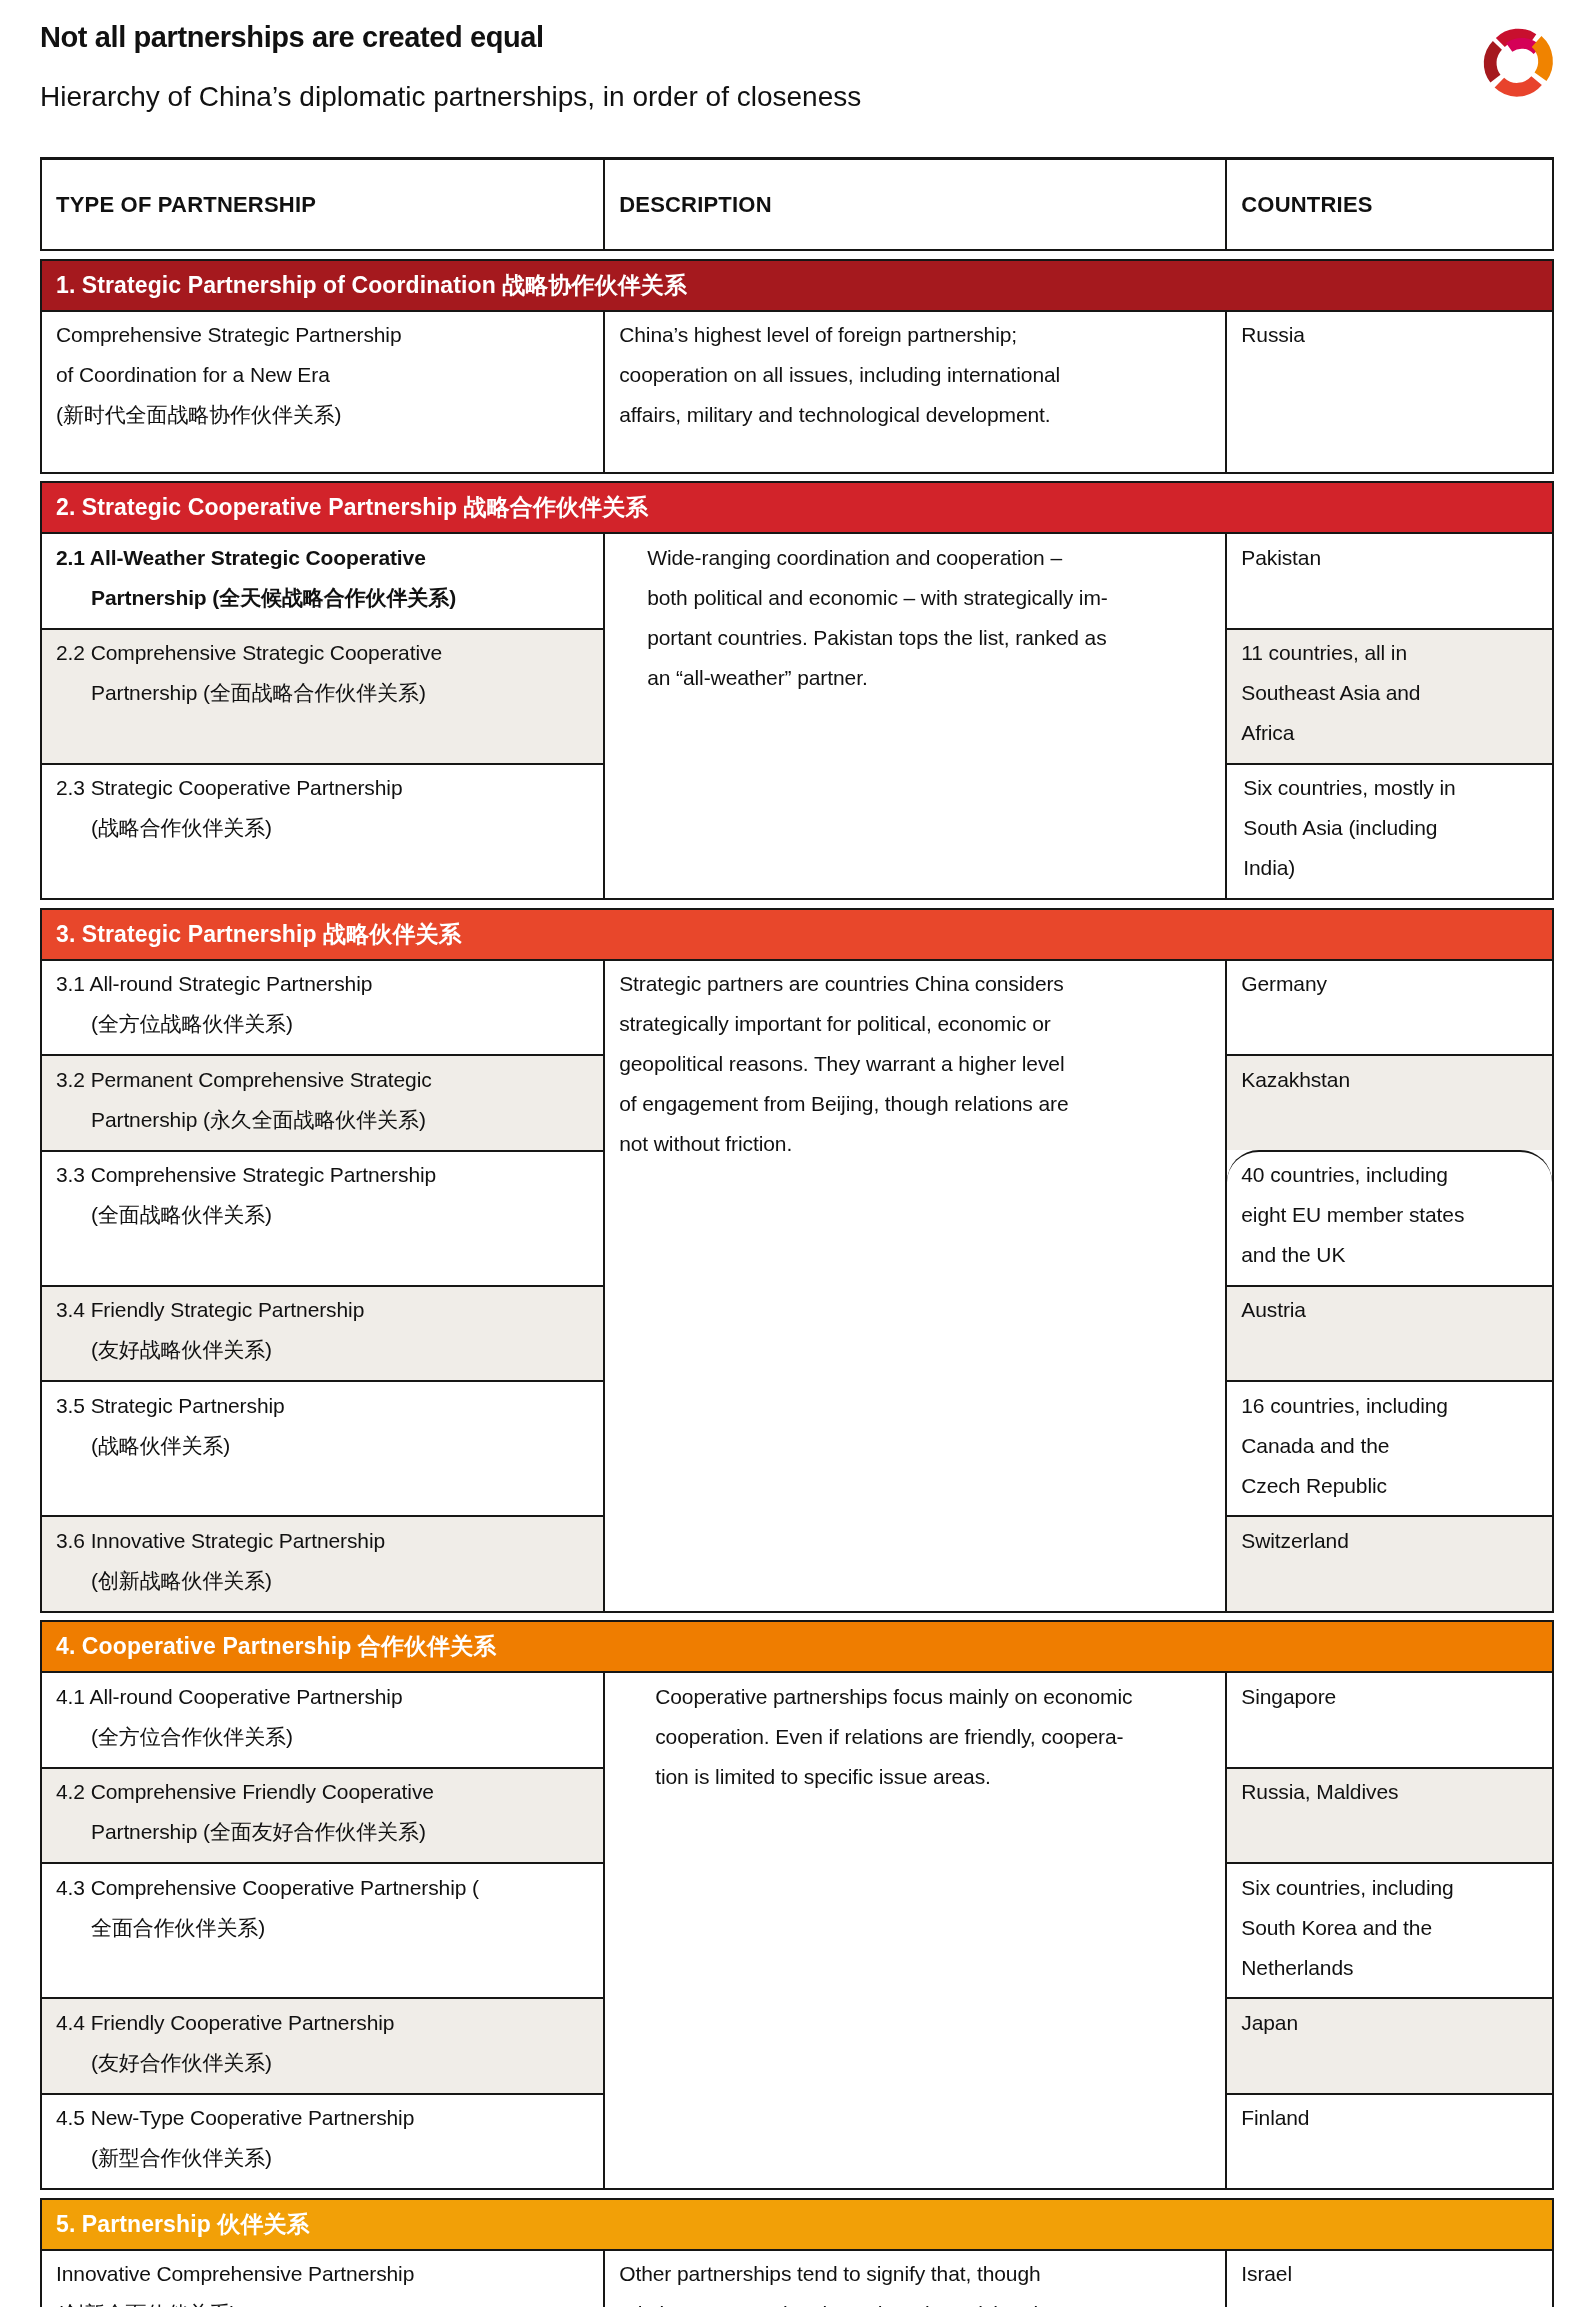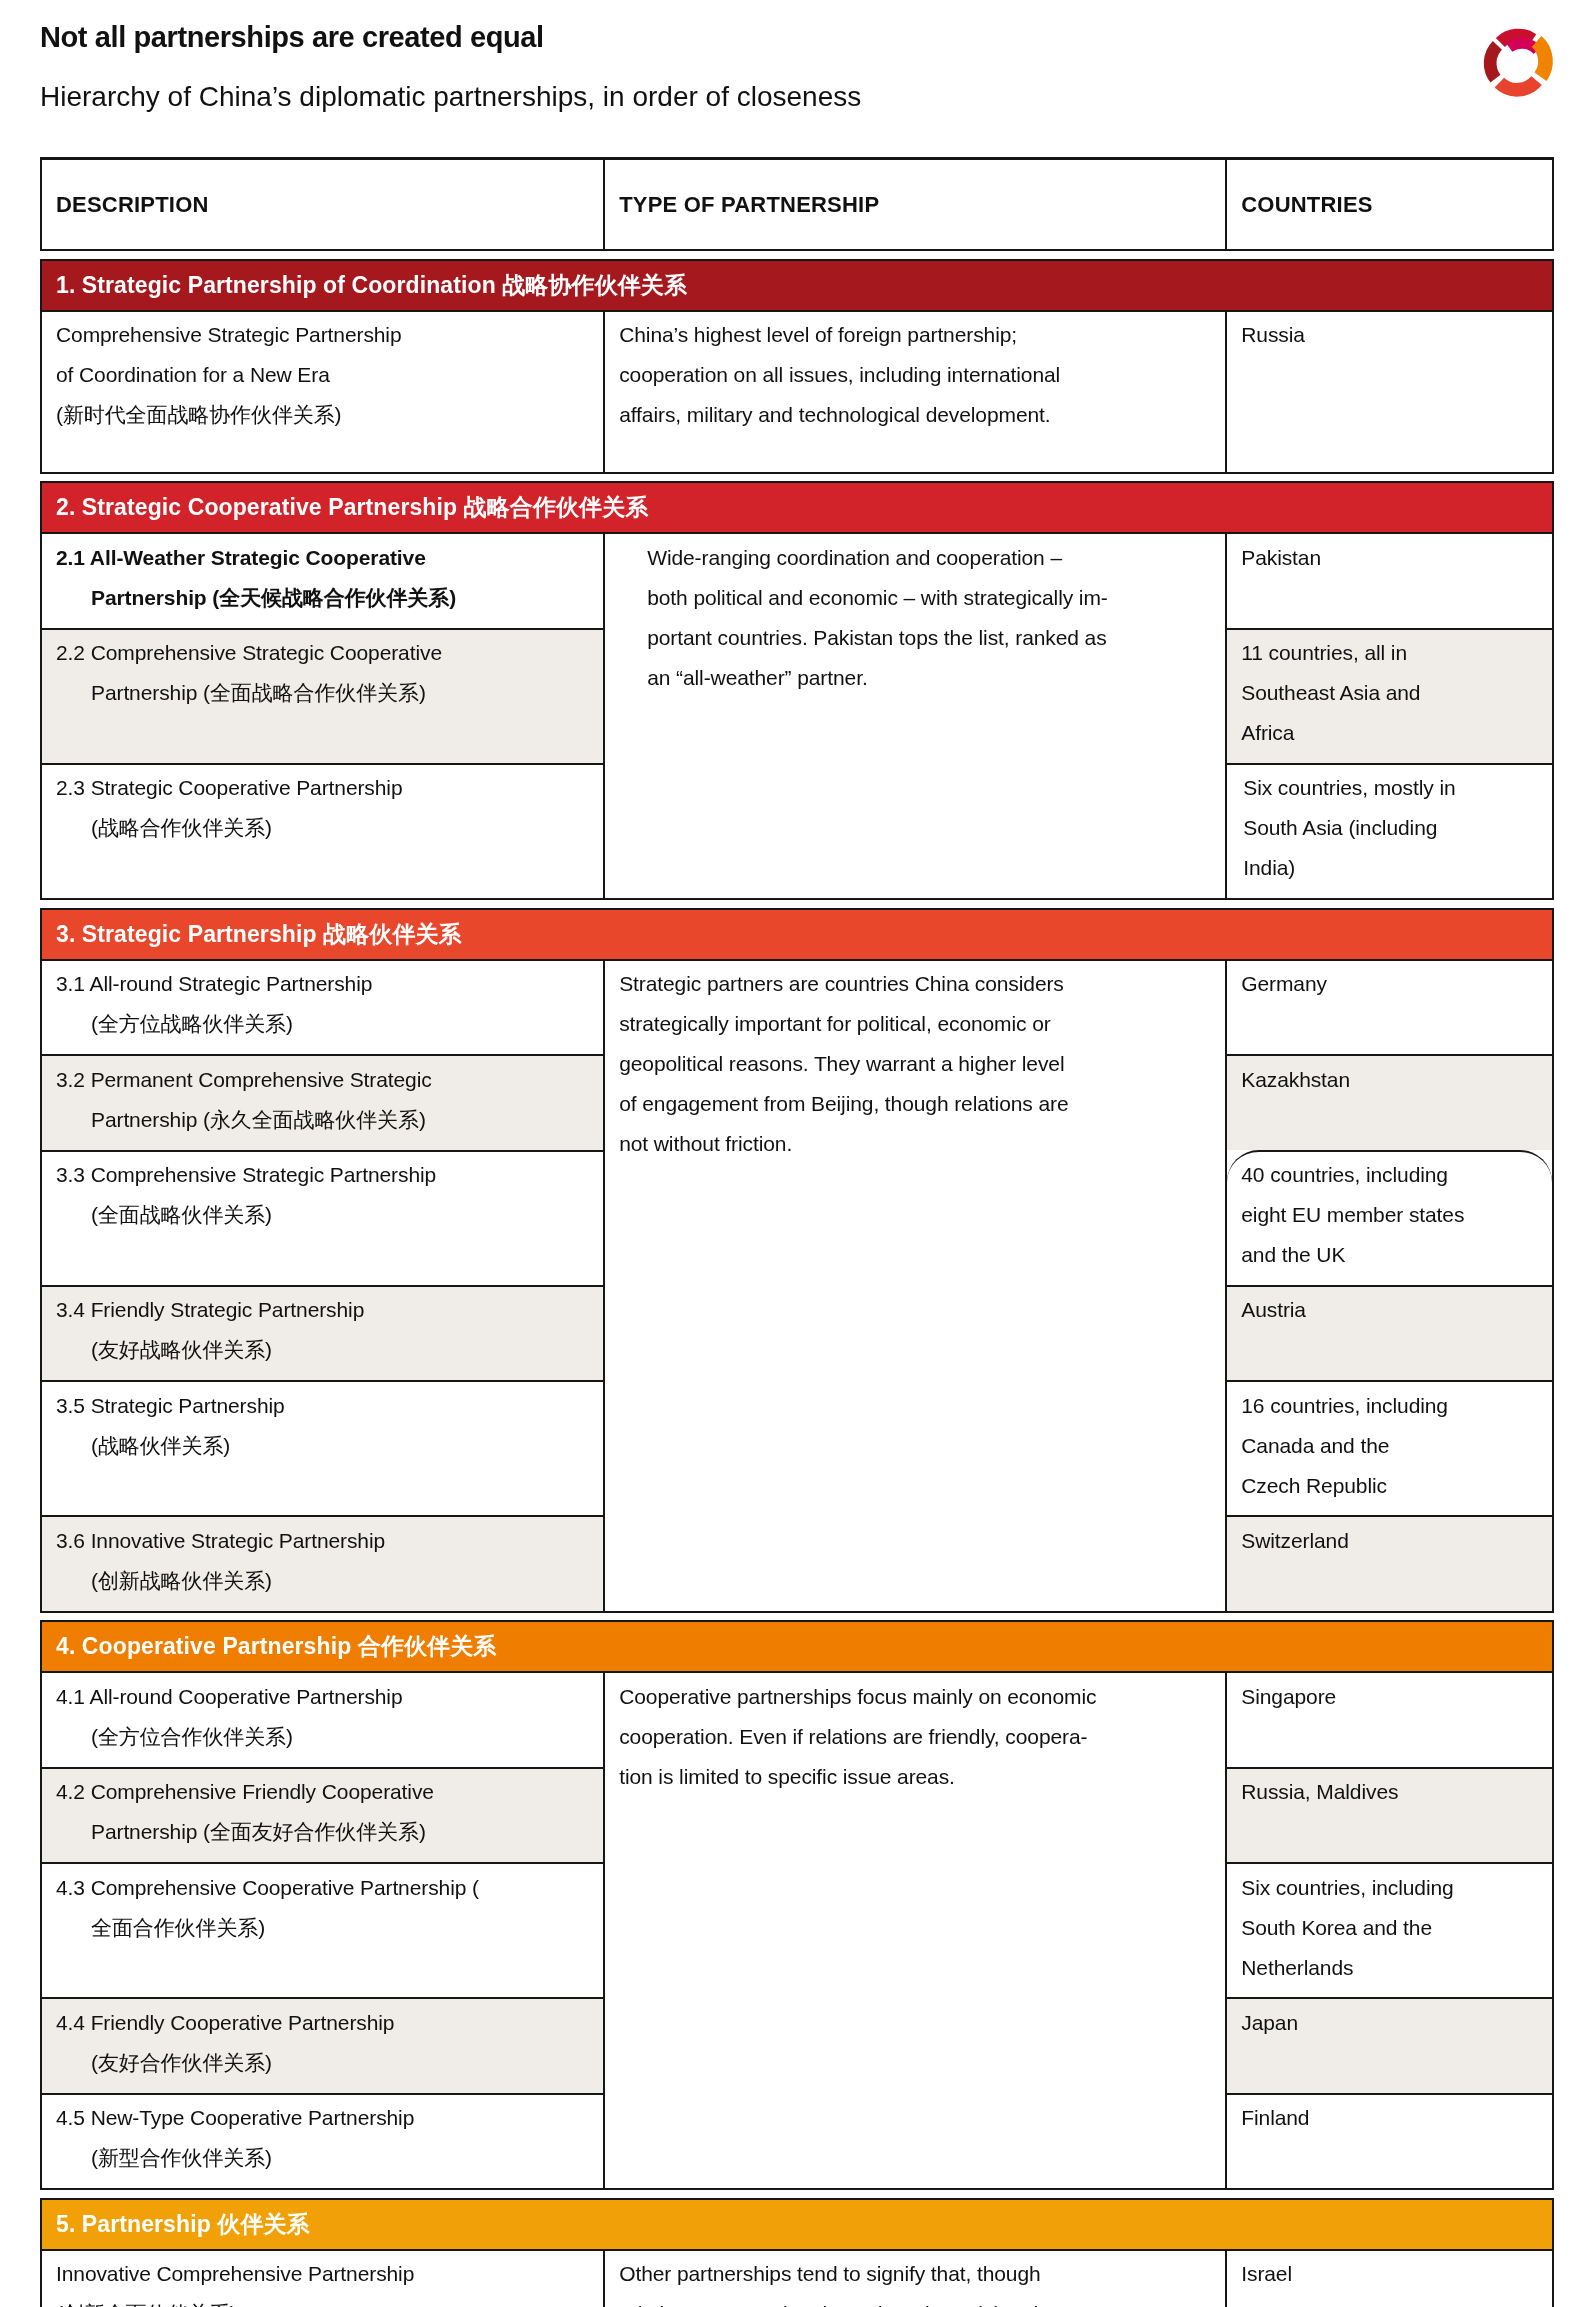--- a/index.html
+++ b/index.html
@@ -48,22 +48,22 @@
       <path d="M33,29 A26,26 0 0 1 66,26" stroke="#C8102E" stroke-width="13"></path>
       <path d="M42,34 A22,22 0 0 1 71,37" stroke="#D50057" stroke-width="11"></path>
       <path d="M70,28 A27,27 0 0 1 74,64" stroke="#F08300" stroke-width="15"></path>
       <path d="M70,68 A26,26 0 0 1 32,70" stroke="#E8432C" stroke-width="14"></path>
     </g>
   </svg>
 </header>
 
 <main class="table-wrap">
   <div class="thead grid-cols">
+    <div class="th">TYPE OF PARTNERSHIP</div>
     <div class="th">DESCRIPTION</div>
-    <div class="th">TYPE OF PARTNERSHIP</div>
     <div class="th">COUNTRIES</div>
   </div>
   <div>
       <div class="section-block sec1">
         <div class="section-bar" style="background-color: rgb(165, 25, 30);">1. Strategic Partnership of Coordination 战略协作伙伴关系</div>
         <div class="section-grid grid-cols">
           <div class="cell desc-cell" style="grid-area: 1 / 2 / span 1;">China’s highest level of foreign partnership;
 cooperation on all issues, including international
 affairs, military and technological development.</div>
           <div class="cell type-cell" style="grid-area: 1 / 1;">Comprehensive Strategic Partnership
@@ -122,21 +122,21 @@
 Canada and the
 Czech Republic</div>
           <div class="cell type-cell hang alt bt" style="grid-area: 6 / 1;">3.6 Innovative Strategic Partnership
 (创新战略伙伴关系)</div>
           <div class="cell country-cell alt bt" style="grid-area: 6 / 3;">Switzerland</div>
         </div>
       </div>
       <div class="section-block sec4">
         <div class="section-bar" style="background-color: rgb(239, 125, 0);">4. Cooperative Partnership 合作伙伴关系</div>
         <div class="section-grid grid-cols">
-          <div class="cell desc-cell" style="grid-area: 1 / 2 / span 5;">Cooperative partnerships focus mainly on economic
+          <div class="cell desc-cell" style="grid-area: 1 / 2 / span 5; margin-left: 36px;">Cooperative partnerships focus mainly on economic
 cooperation. Even if relations are friendly, coopera-
 tion is limited to specific issue areas.</div>
           <div class="cell type-cell hang" style="grid-area: 1 / 1;">4.1 All-round Cooperative Partnership
 (全方位合作伙伴关系)</div>
           <div class="cell country-cell" style="grid-area: 1 / 3;">Singapore</div>
           <div class="cell type-cell hang alt bt" style="grid-area: 2 / 1;">4.2 Comprehensive Friendly Cooperative
 Partnership (全面友好合作伙伴关系)</div>
           <div class="cell country-cell alt bt" style="grid-area: 2 / 3;">Russia, Maldives</div>
           <div class="cell type-cell hang bt" style="grid-area: 3 / 1;">4.3 Comprehensive Cooperative Partnership (
 全面合作伙伴关系)</div>

